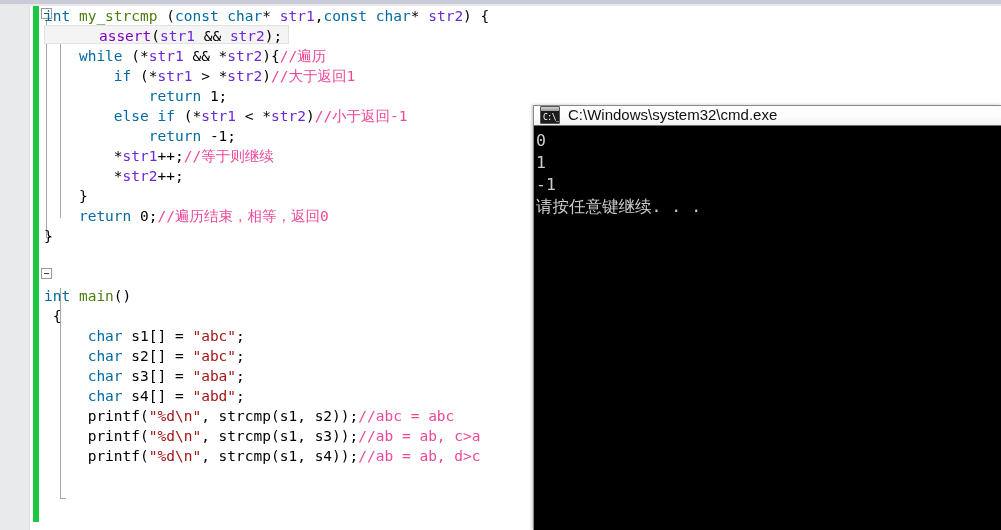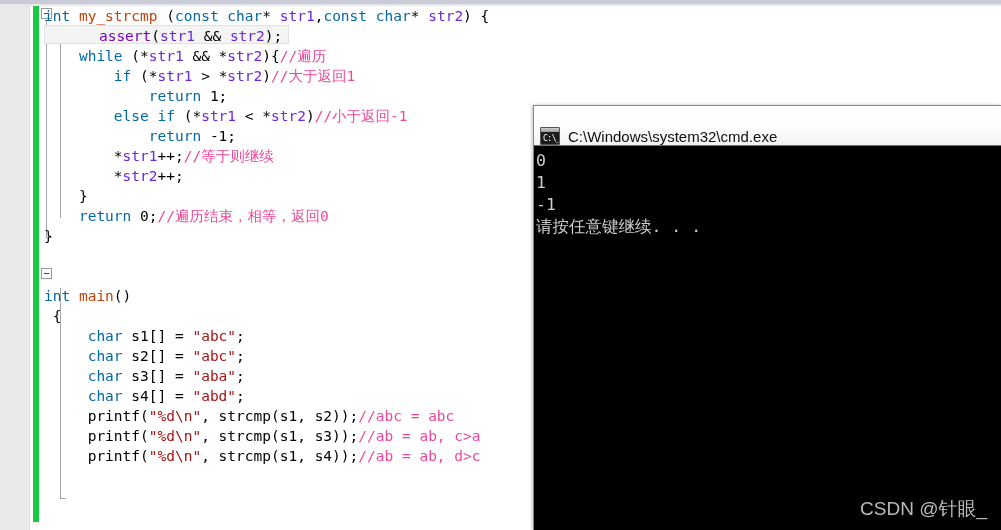--- a/index.html
+++ b/index.html
@@ -83,21 +83,21 @@
     font-size: 14.5px;
     line-height: 20px;
     white-space: pre;
     color: #000000;
   }
   .code .ln { display: block; height: 20px; }
   .kw   { color: #0369a1; }
   .id   { color: #6d28d9; text-align: right; }
   .str  { color: #a31515; }
   .cmt  { color: #ec4899; }
-  .fn   { color: #c2410c; }
+  .fn   { color: #4d7c0f; }
   .macro{ color: #8000c0; margin-left: 20px; }
   .num  { color: #000000; }
 
   .assert-hl {
     position: absolute;
     left: 44px;
     top: 25px;
     width: 245px;
     height: 19px;
     background: #f4f4f4;
@@ -115,25 +115,25 @@
     background: #000000;
     border: 1px solid #8a8a8a;
     border-right: none;
     border-bottom: none;
     box-sizing: border-box;
     overflow: hidden;
     box-shadow: -1px 0 3px rgba(0,0,0,0.25);
   }
   #cmd-titlebar {
     position: relative;
-    height: 40px;
+    height: 20px;
     background: linear-gradient(to bottom, #ffffff 0%, #fdfdfd 55%, #f2f2f2 100%);
     border-bottom: 1px solid #6f6f6f;
     display: flex;
-    align-items: flex-end;
+    align-items: flex-start;
     padding-left: 6px;
     box-sizing: border-box;
   }
   #cmd-icon {
     width: 20px; height: 18px;
     background: #1c1c1c;
     border: 1px solid #555;
     border-radius: 1px;
     box-sizing: border-box;
     position: relative;
@@ -219,14 +219,13 @@
       <div class="prompt">C:\_</div>
     </div>
     <div id="cmd-title-text">C:\Windows\system32\cmd.exe</div>
   </div>
   <div id="cmd-body">
       <div class="cmd-line">0</div>
       <div class="cmd-line">1</div>
       <div class="cmd-line">-1</div>
       <div class="cmd-line">请按任意键继续. . .</div>
     </div>
-  <div id="watermark">CSDN @针眼_</div>
 </div>
 
 </body></html>

